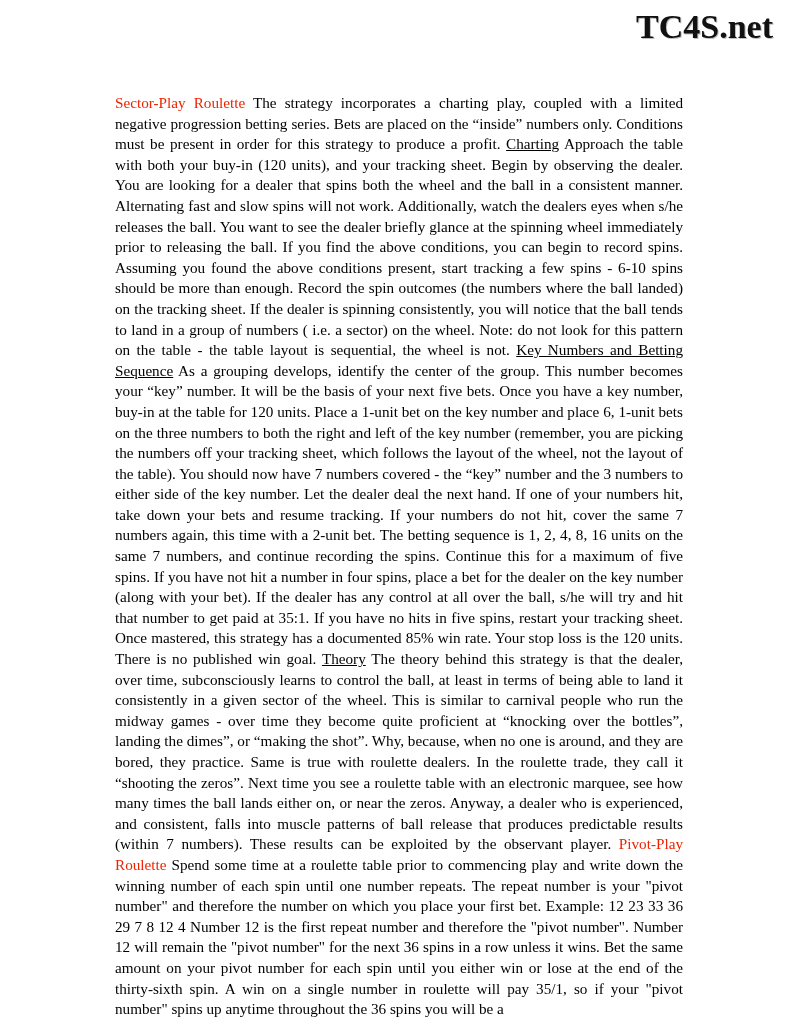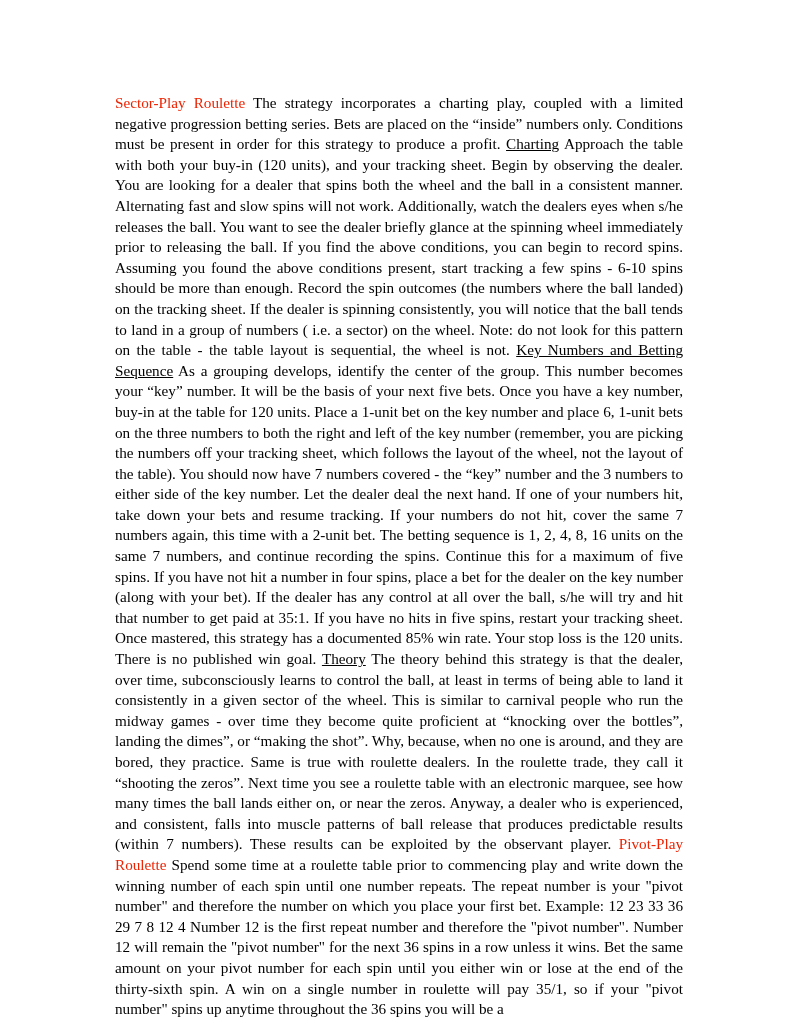--- a/index.html
+++ b/index.html
@@ -76,20 +76,21 @@
   }
   .brand-bottom .suffix {
     color: #111111;
   }
 </style>
 </head>
 <body>
 
 <div class="page">
 
+  <div class="brand-top">TC4S.net</div>
 
   <div class="content">
     <p><span class="heading-red">Sector-Play Roulette</span><span> The strategy incorporates a charting play, coupled with a limited negative progression betting series. Bets are placed on the “inside” numbers only. Conditions must be present in order for this strategy to produce a profit. </span><span class="uline">Charting</span><span> Approach the table with both your buy-in (120 units), and your tracking sheet. Begin by observing the dealer. You are looking for a dealer that spins both the wheel and the ball in a consistent manner. Alternating fast and slow spins will not work. Additionally, watch the dealers eyes when s/he releases the ball. You want to see the dealer briefly glance at the spinning wheel immediately prior to releasing the ball. If you find the above conditions, you can begin to record spins.  Assuming you found the above conditions present, start tracking a few spins - 6-10 spins should be more than enough. Record the spin outcomes (the numbers where the ball landed) on the tracking sheet. If the dealer is spinning consistently, you will notice that the ball tends to land in a group of numbers ( i.e. a sector) on the wheel. Note: do not look for this pattern on the table - the table layout is sequential, the wheel is not. </span><span class="uline">Key Numbers and Betting Sequence</span><span>  As a grouping develops, identify the center of the group. This number becomes your “key” number. It will be the basis of your next five bets. Once you have a key number, buy-in at the table for 120 units. Place a 1-unit bet on the key number and place 6, 1-unit bets on the three numbers to both the right and left of the key number (remember, you are picking the numbers off your tracking sheet, which follows the layout of the wheel, not the layout of the table). You should now have 7 numbers covered - the “key” number and the 3 numbers to either side of the key number. Let the dealer deal the next hand. If one of your numbers hit, take down your bets and resume tracking. If your numbers do not hit, cover the same 7 numbers again, this time with a 2-unit bet. The betting sequence is 1, 2, 4, 8, 16 units on the same 7 numbers, and continue recording the spins. Continue this for a maximum of five spins. If you have not hit a number in four spins, place a bet for the dealer on the key number (along with your bet). If the dealer has any control at all over the ball, s/he will try and hit that number to get paid at 35:1.  If you have no hits in five spins, restart your tracking sheet. Once mastered, this strategy has a documented 85% win rate. Your stop loss is the 120 units. There is no published win goal. </span><span class="uline">Theory</span><span>  The theory behind this strategy is that the dealer, over time, subconsciously learns to control the ball, at least in terms of being able to land it consistently in a given sector of the wheel. This is similar to carnival people who run the midway games - over time they become quite proficient at “knocking over the bottles”, landing the dimes”, or “making the shot”. Why, because, when no one is around, and they are bored, they practice. Same is true with roulette dealers. In the roulette trade, they call it “shooting the zeros”. Next time you see a roulette table with an electronic marquee, see how many times the ball lands either on, or near the zeros. Anyway, a dealer who is experienced, and consistent, falls into muscle patterns of ball release that produces predictable results (within 7 numbers). These results can be exploited by the observant player. </span><span class="heading-red">Pivot-Play Roulette</span><span> Spend some time at a roulette table prior to commencing play and write down the winning number of each spin until one number repeats. The repeat number is your "pivot number" and therefore the number on which you place your first bet. Example: 12 23 33 36 29 7 8 12 4  Number 12 is the first repeat number and therefore the "pivot number". Number 12 will remain the "pivot number" for the next 36 spins in a row unless it wins.  Bet the same amount on your pivot number for each spin until you either win or lose at the end of the thirty-sixth spin. A win on a single number in roulette will pay 35/1, so if your "pivot number" spins up anytime throughout the 36 spins you will be a</span></p>
   </div>
 
 
 
 </div>
 
 </body></html>

